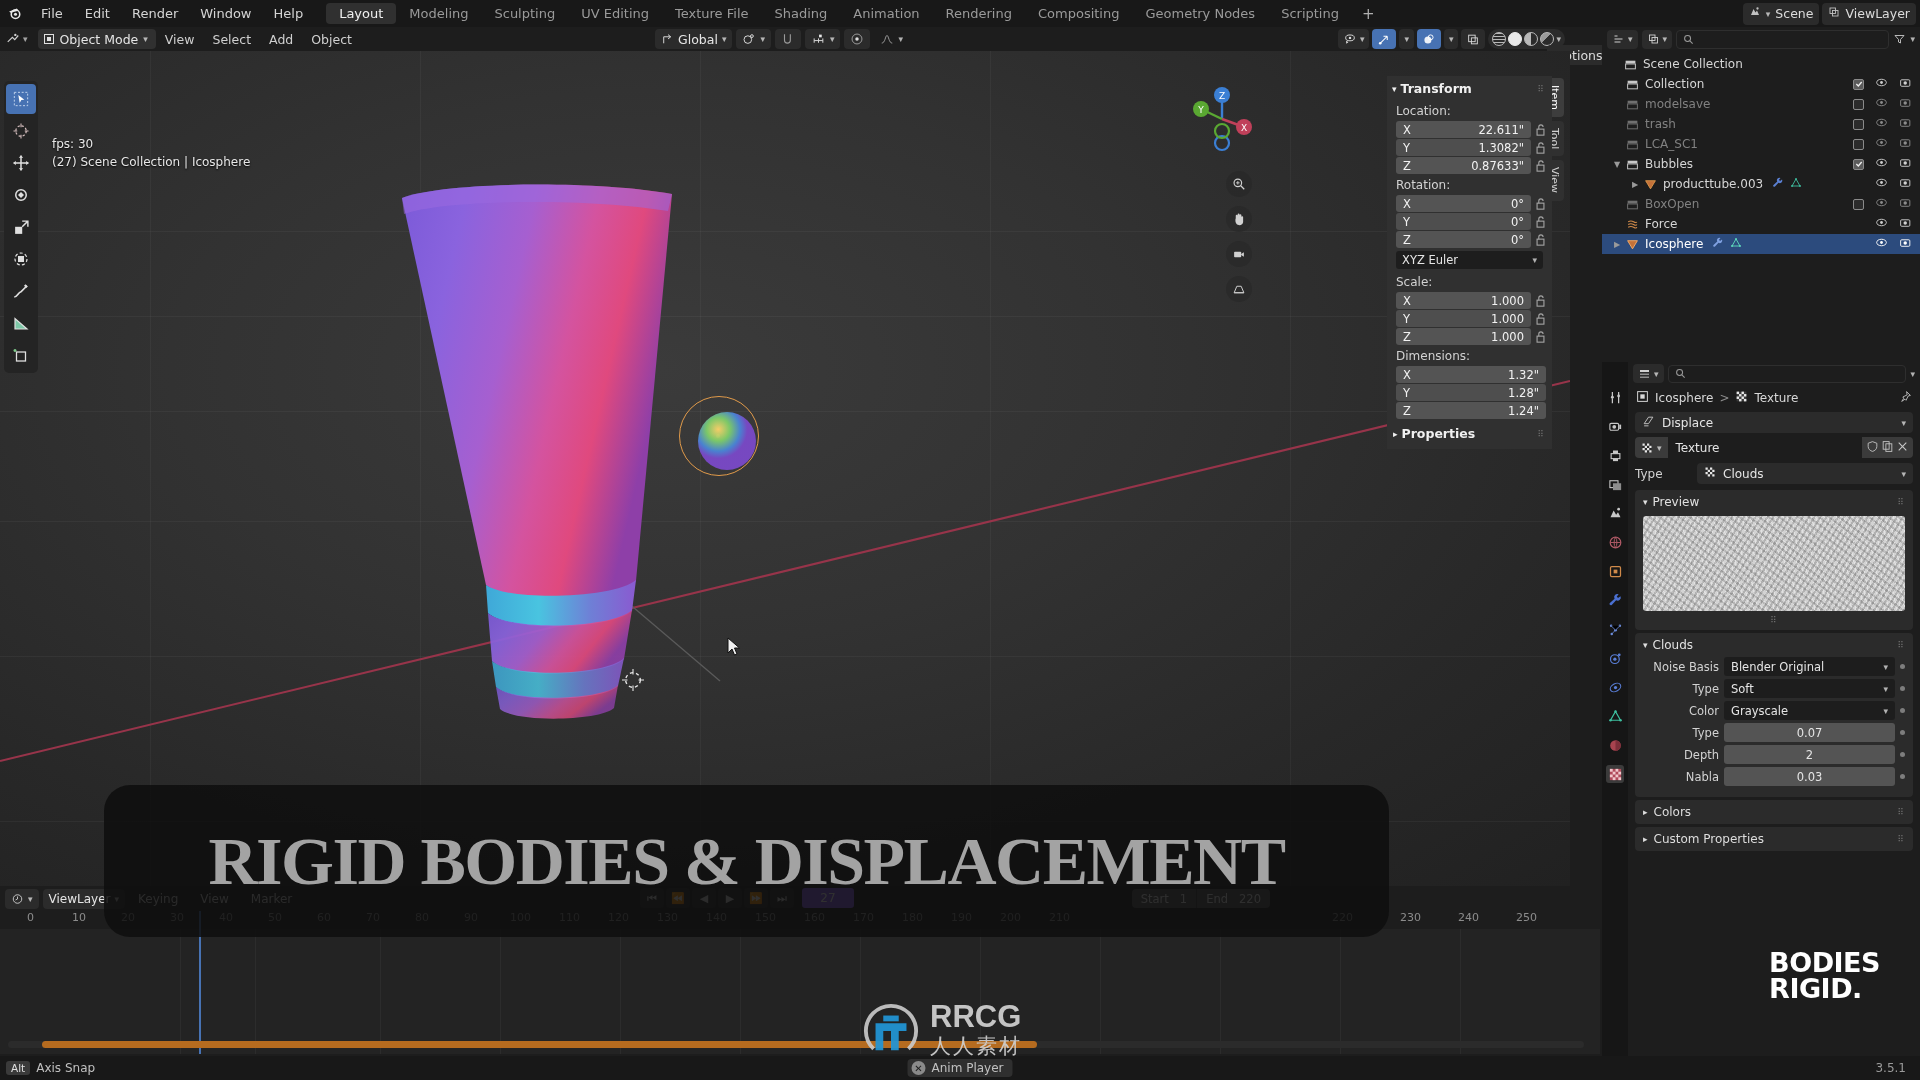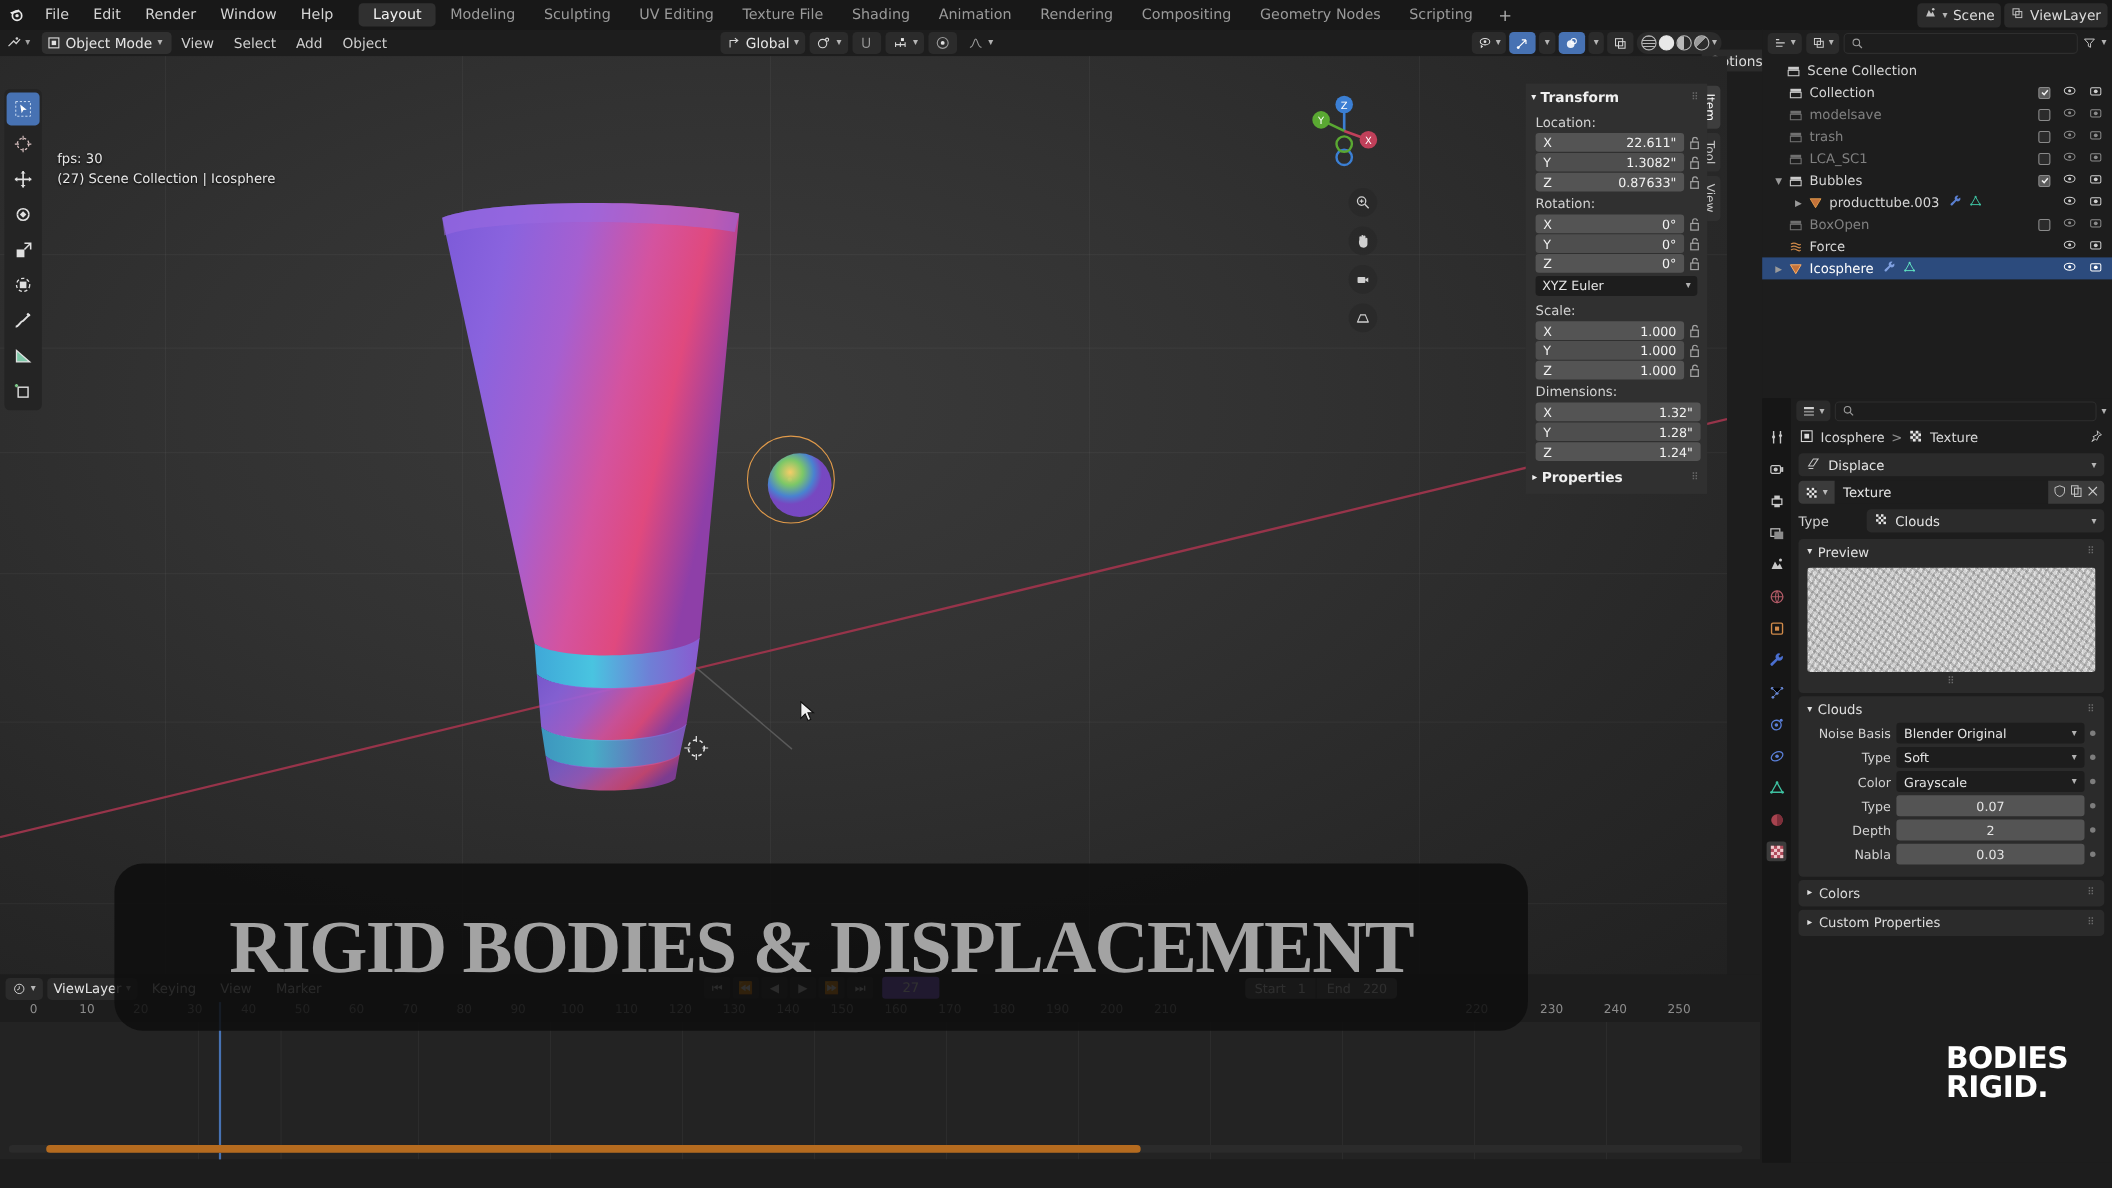--- a/index.html
+++ b/index.html
@@ -1348,15 +1348,36 @@
     <div class="playhead" style="left:199px;"></div>
 
     <div class="scrollbar-h" style="left:8px; width:1576px;"></div>
     <div class="scroll-thumb"></div>
   </div>
 
   <div class="titlecard">
     <span class="t">RIGID BODIES &amp; DISPLACEMENT</span>
   </div>
 
-
+  <div class="rrcg">
+    <svg class="rrcg-mark" viewBox="0 0 60 60">
+      <path d="M30 4 a26 26 0 0 1 26 26 a26 26 0 0 1 -8 18.5" fill="none" stroke="#c8c8c8" stroke-width="4"></path>
+      <path d="M30 4 a26 26 0 0 0 -26 26 a26 26 0 0 0 8 18.5" fill="none" stroke="#c8c8c8" stroke-width="4"></path>
+      <path d="M14 22 L46 22 L46 30 L38 30 L38 50 L30 50 L30 30 L22 30 L22 50 L14 50 Z" fill="#2196d8"></path>
+      <path d="M22 14 L38 14 L38 20 L22 20 Z" fill="#2196d8"></path>
+    </svg>
+    <div>
+      <div class="rrcg-txt">RRCG</div>
+      <div class="rrcg-sub">人人素材</div>
+    </div>
+  </div>
+
+  <div class="statusbar">
+    <span class="kbd">Alt</span>
+    <span>Axis Snap</span>
+    <div class="sb-center">
+      <span class="sb-x">✕</span>
+      <span>Anim Player</span>
+    </div>
+    <span class="sb-right">3.5.1</span>
+  </div>
 
 </div>
 
 </body></html>

